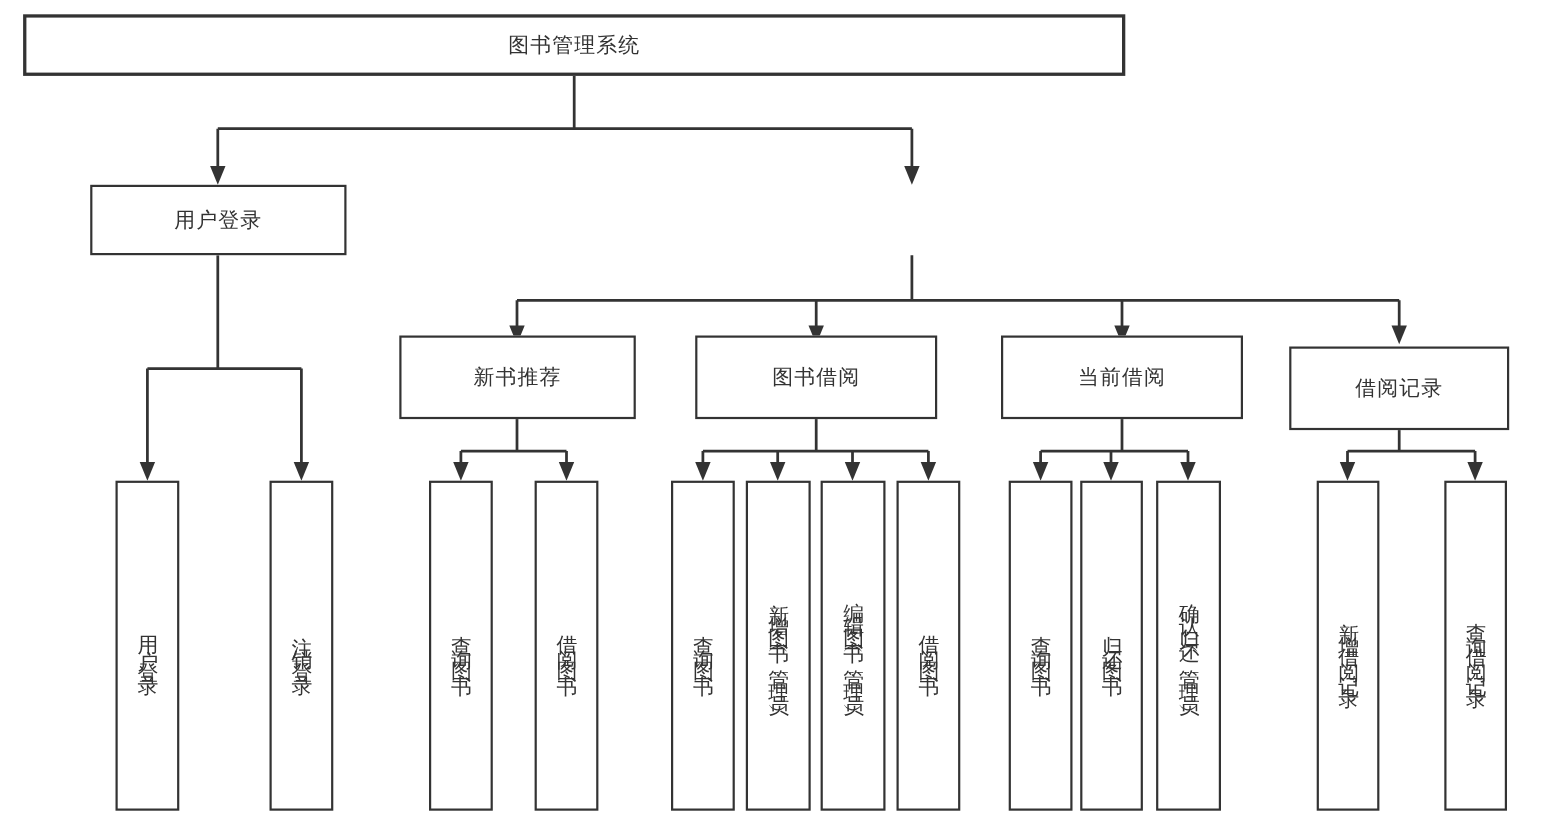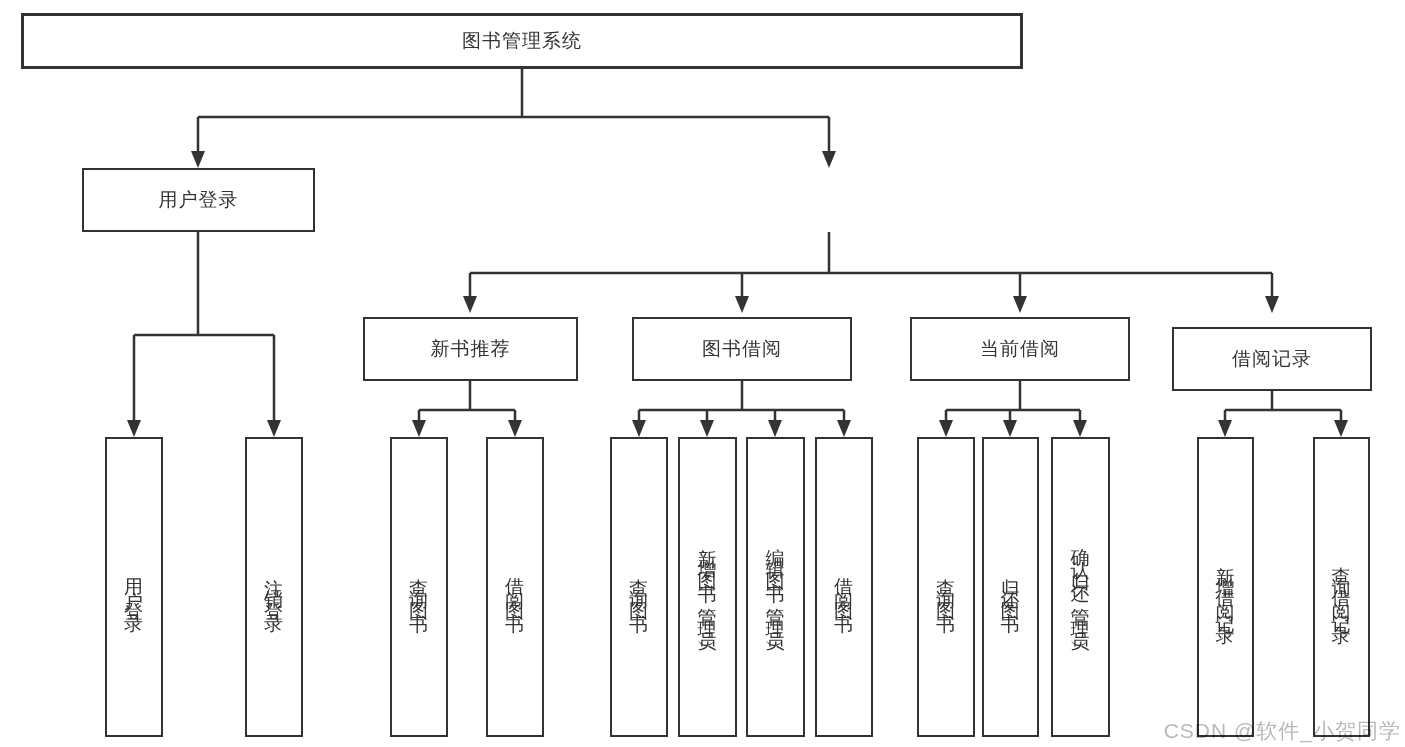--- a/index.html
+++ b/index.html
@@ -17,21 +17,21 @@
     box-sizing:border-box;
     border:2.5px solid #333333;
     background:#ffffff;
     display:flex;align-items:center;justify-content:center;
     font-size:19px;
     letter-spacing:1px;
     white-space:nowrap;
   }
   .node.root{left:21px;top:13px;width:1002px;height:56px;border-width:3px;}
   .node.lvl2{top:168px;height:64px;}
-  .node.lvl3{top:317px;height:64px;}
+  .node.lvl3{top:305px;height:76px;}
   .leaf{
     position:absolute;
     top:437px;height:300px;width:58px;
     box-sizing:border-box;
     border:2.5px solid #333333;
     background:#ffffff;
     display:flex;align-items:center;justify-content:center;
   }
   .leaf span{
     writing-mode:vertical-rl;
@@ -131,15 +131,14 @@
   <div class="leaf" style="left:1051px;width:59px;">
     <span>确认归还（管理员）</span>
   </div>
   <div class="leaf" style="left:1197px;width:57px;">
     <span>新增借阅记录</span>
   </div>
   <div class="leaf" style="left:1313px;width:57px;">
     <span>查询借阅记录</span>
   </div>
 
-  <div class="watermark">CSDN @软件_小贺同学</div>
 
 </div>
 
 </body></html>

